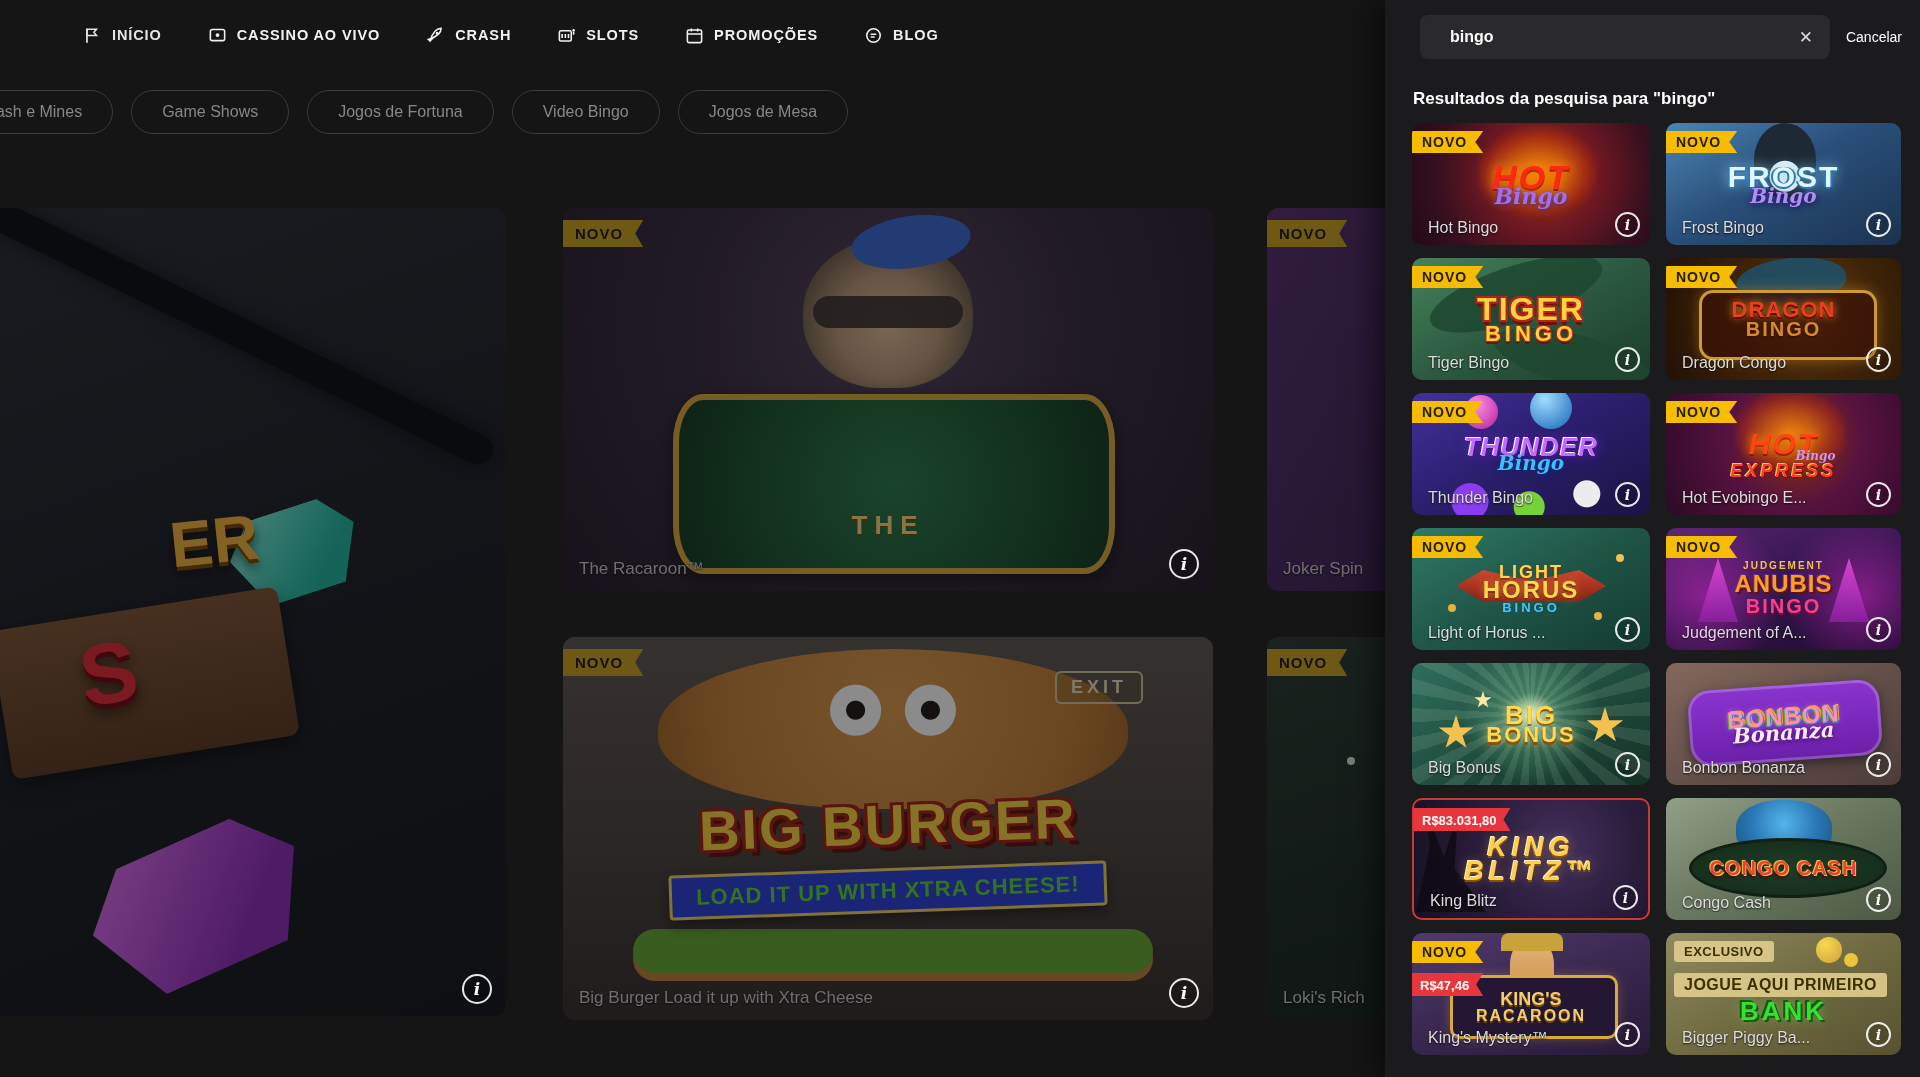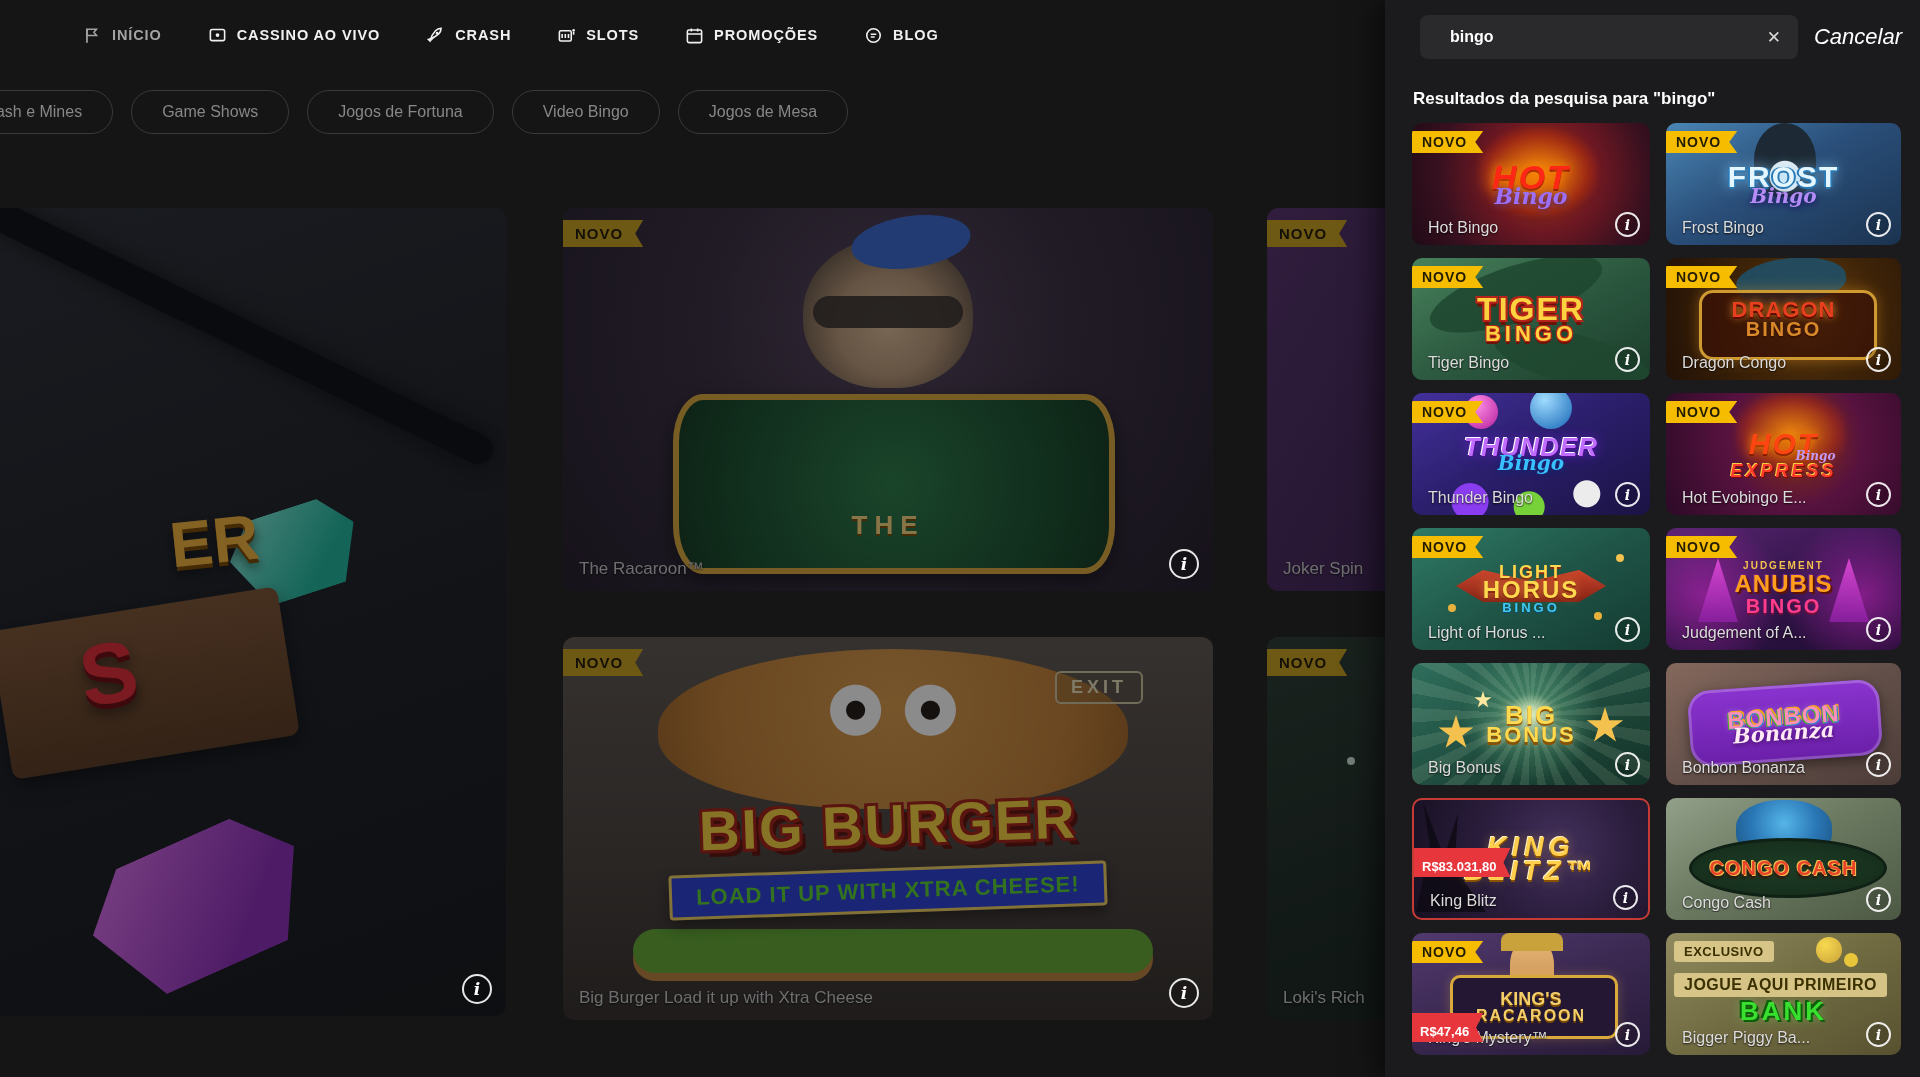--- a/index.html
+++ b/index.html
@@ -2,21 +2,21 @@
 <html><head>
 <meta charset="utf-8">
 <style>
   * { margin:0; padding:0; box-sizing:border-box; }
   html,body { width:1920px; height:1077px; overflow:hidden; }
   body { background:#151515; font-family:"Liberation Sans", sans-serif; position:relative; color:#eee; }
 
   
   .top-nav { display:flex; align-items:center; height:70px; padding-left:83px; gap:46px; position:relative; z-index:2; }
   .nav-item { display:flex; align-items:center; gap:10px; color:#f1f1f1; font-size:14.5px; font-weight:700; letter-spacing:.9px; cursor:pointer; }
-  .nav-item.active { color:#a3a3a3; }
+  .nav-item.active { color:#e5e5e5; }
   .nav-icon { width:19px; height:19px; display:block; }
   .nav-icon svg { width:100%; height:100%; }
 
   
   .pills { display:flex; gap:18px; margin:20px 0 0 -52px; position:relative; z-index:2; }
   .pill { border:1px solid #3a3a3a; border-radius:25px; padding:12px 30px; color:#878787; font-size:16px; white-space:nowrap; background:transparent; cursor:pointer; }
 
   
   .m-tile { position:absolute; border-radius:12px; overflow:hidden; background:#1d1d1f; cursor:pointer; }
   .m-tile::after { content:""; position:absolute; inset:0; background:rgba(8,8,10,.47); z-index:6; }
@@ -74,32 +74,32 @@
   .art-loki { background:linear-gradient(160deg,#2a3a31 0%,#1b2922 50%,#121b16 100%); }
   .art-loki .s1 { display:block; width:54px; height:180px; left:275px; top:130px; background:linear-gradient(#f6cf6a,#c8901f); border:4px solid #2a5c2a; border-radius:8px; box-shadow:0 0 30px rgba(240,200,90,.35); }
   .art-loki .s2 { display:block; width:8px; height:8px; left:80px; top:120px; border-radius:50%; background:#cfe8d8; box-shadow:70px 50px 0 -2px #9db8a8,150px -40px 0 -3px #9db8a8,40px 180px 0 -3px #8aa896; }
 
   
   .search-panel { position:absolute; left:1385px; top:0; width:535px; height:1077px; background:#1b1b1d; box-shadow:-10px 0 26px rgba(0,0,0,.5); z-index:10; }
   .search-row { display:flex; align-items:center; padding:15px 18px 0 35px; gap:16px; }
   .search-input-wrap { position:relative; flex:1; height:44px; }
   .search-input { width:100%; height:44px; background:#2a2a2c; border:none; border-radius:8px; color:#fff; font-size:16px; font-weight:700; padding:0 42px 0 30px; outline:none; font-family:"Liberation Sans",sans-serif; }
   .clear-btn { position:absolute; right:12px; top:10px; width:24px; height:24px; color:#d8d8d8; font-size:17px; display:flex; align-items:center; justify-content:center; cursor:pointer; }
-  .cancel-btn { color:#fff; font-size:22px; font-weight:500; cursor:pointer; white-space:nowrap;font-style:italic; }
+  .cancel-btn { color:#fff; font-size:14px; font-weight:500; cursor:pointer; white-space:nowrap; }
   .results-title { margin:30px 18px 0 28px; color:#fff; font-size:17px; font-weight:700; }
   .results-grid { display:grid; grid-template-columns:238px 235px; gap:13px 16px; margin:14px 18px 0 27px; }
   .g-tile { position:relative; height:122px; border-radius:10px; overflow:hidden; background:#232325; cursor:pointer; }
   .g-tile.highlight { border:2px solid #c63c35; }
   .g-caption { position:absolute; left:16px; bottom:8px; right:38px; color:#dcdcdc; font-size:16px; font-weight:500; white-space:nowrap; overflow:hidden; z-index:4; text-shadow:0 1px 2px rgba(0,0,0,.85); }
   .info-icon { position:absolute; right:10px; bottom:8px; width:25px; height:25px; border:2px solid rgba(255,255,255,.9); border-radius:50%; color:#fff; display:flex; align-items:center; justify-content:center; font-family:"DejaVu Serif",serif; font-style:italic; font-weight:700; font-size:14px; z-index:7; cursor:pointer; background:rgba(0,0,0,.15); }
 
   
   .badge-novo { position:absolute; top:8px; left:0; z-index:5; background:#f5bc00; color:#241c00; font-weight:800; font-size:14px; letter-spacing:1px; padding:3px 16px 3px 10px; clip-path:polygon(0 0,100% 0,calc(100% - 8px) 50%,100% 100%,0 100%); }
   .m-tile .badge-novo { background:#c9a01d; color:#201800; }
-  .badge-money { position:absolute; top:8px; left:0; z-index:5; background:#e8363d; color:#fff; font-weight:800; font-size:13px; padding:11px 14px 3px 8px; clip-path:polygon(0 0,100% 0,calc(100% - 7px) 50%,100% 100%,0 100%);margin-top:40px; }
+  .badge-money { position:absolute; top:8px; left:0; z-index:5; background:#e8363d; color:#fff; font-weight:800; font-size:13px; padding:5px 14px 3px 8px; clip-path:polygon(0 0,100% 0,calc(100% - 7px) 50%,100% 100%,0 100%); }
   .badge-money.pos2 { top:40px; }
   .badge-exclusive { position:absolute; top:8px; left:8px; z-index:5; background:rgba(222,203,140,.92); color:#3a3000; font-size:13px; font-weight:700; padding:3px 10px; border-radius:3px; letter-spacing:.5px; }
   .badge-play-first { position:absolute; top:40px; left:8px; z-index:5; background:rgba(222,203,140,.92); color:#3a3000; font-size:16px; font-weight:700; padding:3px 10px; border-radius:3px; letter-spacing:.5px; }
 
   
   .art-hot-bingo { background:radial-gradient(circle at 55% 42%,#9c3a08 0%,#6e1822 38%,#38101f 70%,#200a16 100%); }
   .art-hot-bingo .s1 { display:block; width:120px; height:90px; left:66px; top:4px; background:radial-gradient(ellipse,rgba(255,140,20,.85),rgba(255,60,0,.25) 60%,transparent 75%); filter:blur(2px); }
   .art-hot-bingo .l0 { font-size:34px; font-style:italic; color:#ff2715; letter-spacing:2px; text-shadow:0 0 10px #ff7a00,0 2px 0 #7a0c00,0 0 22px #ffae00; }
   .art-hot-bingo .l1 { margin-top:-10px; font-size:22px; font-style:italic; font-weight:700; color:#9d6ff7; font-family:"DejaVu Serif",serif; text-shadow:0 2px 6px #3a1270,0 0 10px rgba(255,170,60,.6); }
 

